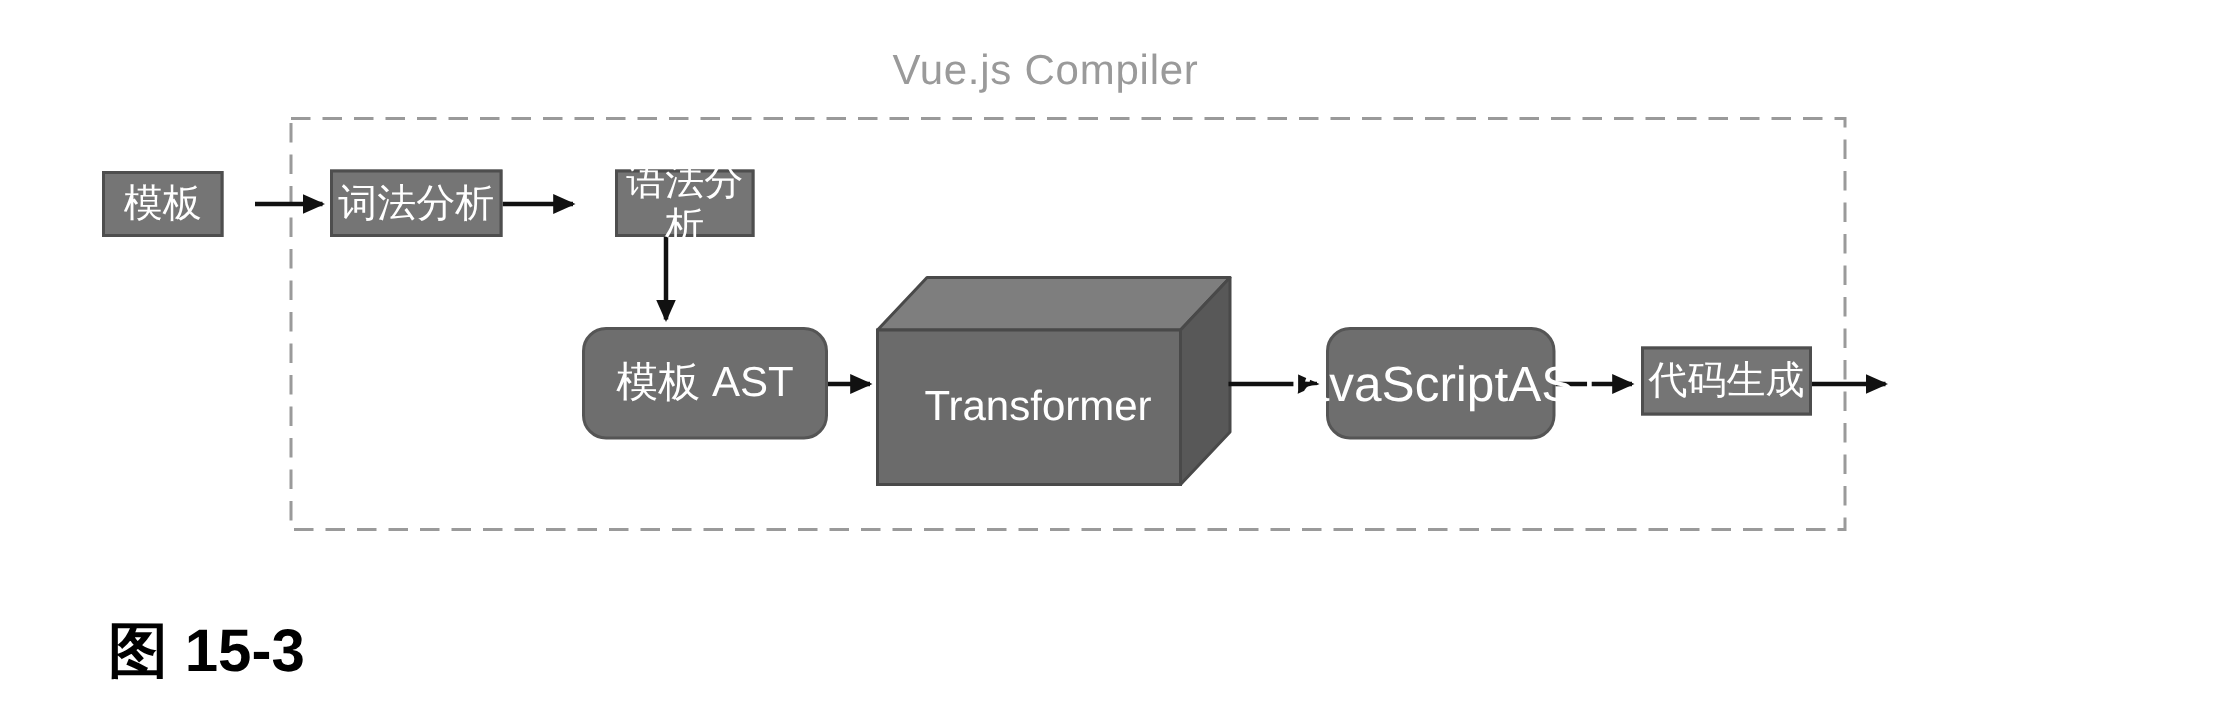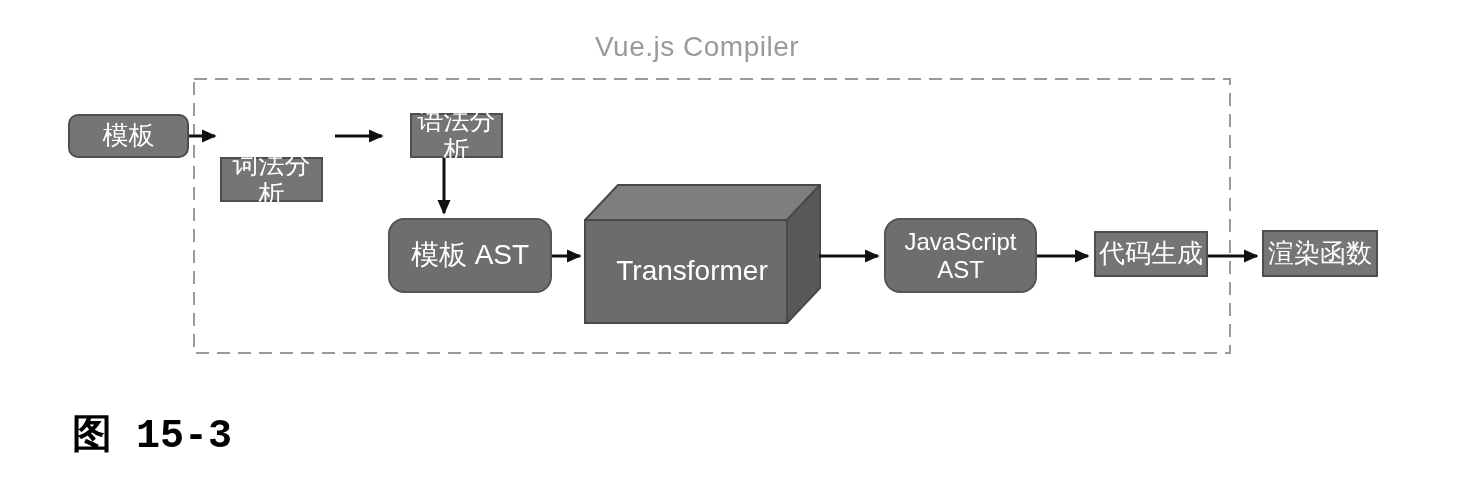--- a/index.html
+++ b/index.html
@@ -63,29 +63,29 @@
     border: 2px solid var(--rounded-border, #555555);
     border-radius: 16px;
     font-size: 28px;
   }
   .node.cube-label {
     background: transparent;
     border: none;
     font-size: 28px;
     padding-left: 12px;
   }
-  .node.rounded.two-line { font-size: 24px; flex-direction: column; }
+  .node.rounded.two-line { font-size: 33px; flex-direction: row; }
   .caption {
     position: absolute;
     left: 72px;
     top: 406px;
     display: flex;
     align-items: baseline;
     gap: 40px;
-    font-family: Liberation Mono, monospace;
+    font-family: Liberation Sans, sans-serif;
     font-weight: 700;
     font-size: 40px;
     color: var(--caption-color, #000000);
     white-space: nowrap;
   }
 </style>
 </head>
 <body>
 
 <div class="stage">
@@ -109,25 +109,25 @@
 
     <line class="arrow" x1="170" y1="136" x2="215" y2="136" marker-end="url(#ah)"></line>
     <line class="arrow" x1="335" y1="136" x2="382" y2="136" marker-end="url(#ah)"></line>
     <line class="arrow" x1="444" y1="158" x2="444" y2="213" marker-end="url(#ah)"></line>
     <line class="arrow" x1="520" y1="256" x2="580" y2="256" marker-end="url(#ah)"></line>
     <line class="arrow" x1="819" y1="256" x2="878" y2="256" marker-end="url(#ah)"></line>
     <line class="arrow" x1="1037" y1="256" x2="1088" y2="256" marker-end="url(#ah)"></line>
     <line class="arrow" x1="1208" y1="256" x2="1257" y2="256" marker-end="url(#ah)"></line>
   </svg>
 
-  <div class="node small" style="left:68px; top:114px; width:121px; height:44px;border-radius:10px;">
+  <div class="node small" style="left:68px; top:114px; width:81px; height:44px;">
     <span>模板</span>
   </div>
 
-  <div class="node small" style="left:220px; top:113px; width:103px; height:45px;margin-top:44px;">
+  <div class="node small" style="left:220px; top:113px; width:115px; height:45px;">
     <span>词法分析</span>
   </div>
 
   <div class="node small" style="left:410px; top:113px; width:93px; height:45px;">
     <span>语法分析</span>
   </div>
 
   <div class="node rounded" style="left:368px; top:218px; width:164px; height:75px;margin-left:20px;">
     <span>模板 AST</span>
   </div>
@@ -138,21 +138,18 @@
 
   <div class="node rounded two-line" style="left:884px; top:218px; width:153px; height:75px;">
     <span>JavaScript</span>
     <span>AST</span>
   </div>
 
   <div class="node small" style="left:1094px; top:231px; width:114px; height:46px;text-align:right;">
     <span>代码生成</span>
   </div>
 
-  <div class="node small" style="left:1262px; top:230px; width:116px; height:47px;">
-    <span>渲染函数</span>
-  </div>
 
   <div class="caption">
     <span>图 15-3</span>
   </div>
 
 </div>
 
 </body></html>

